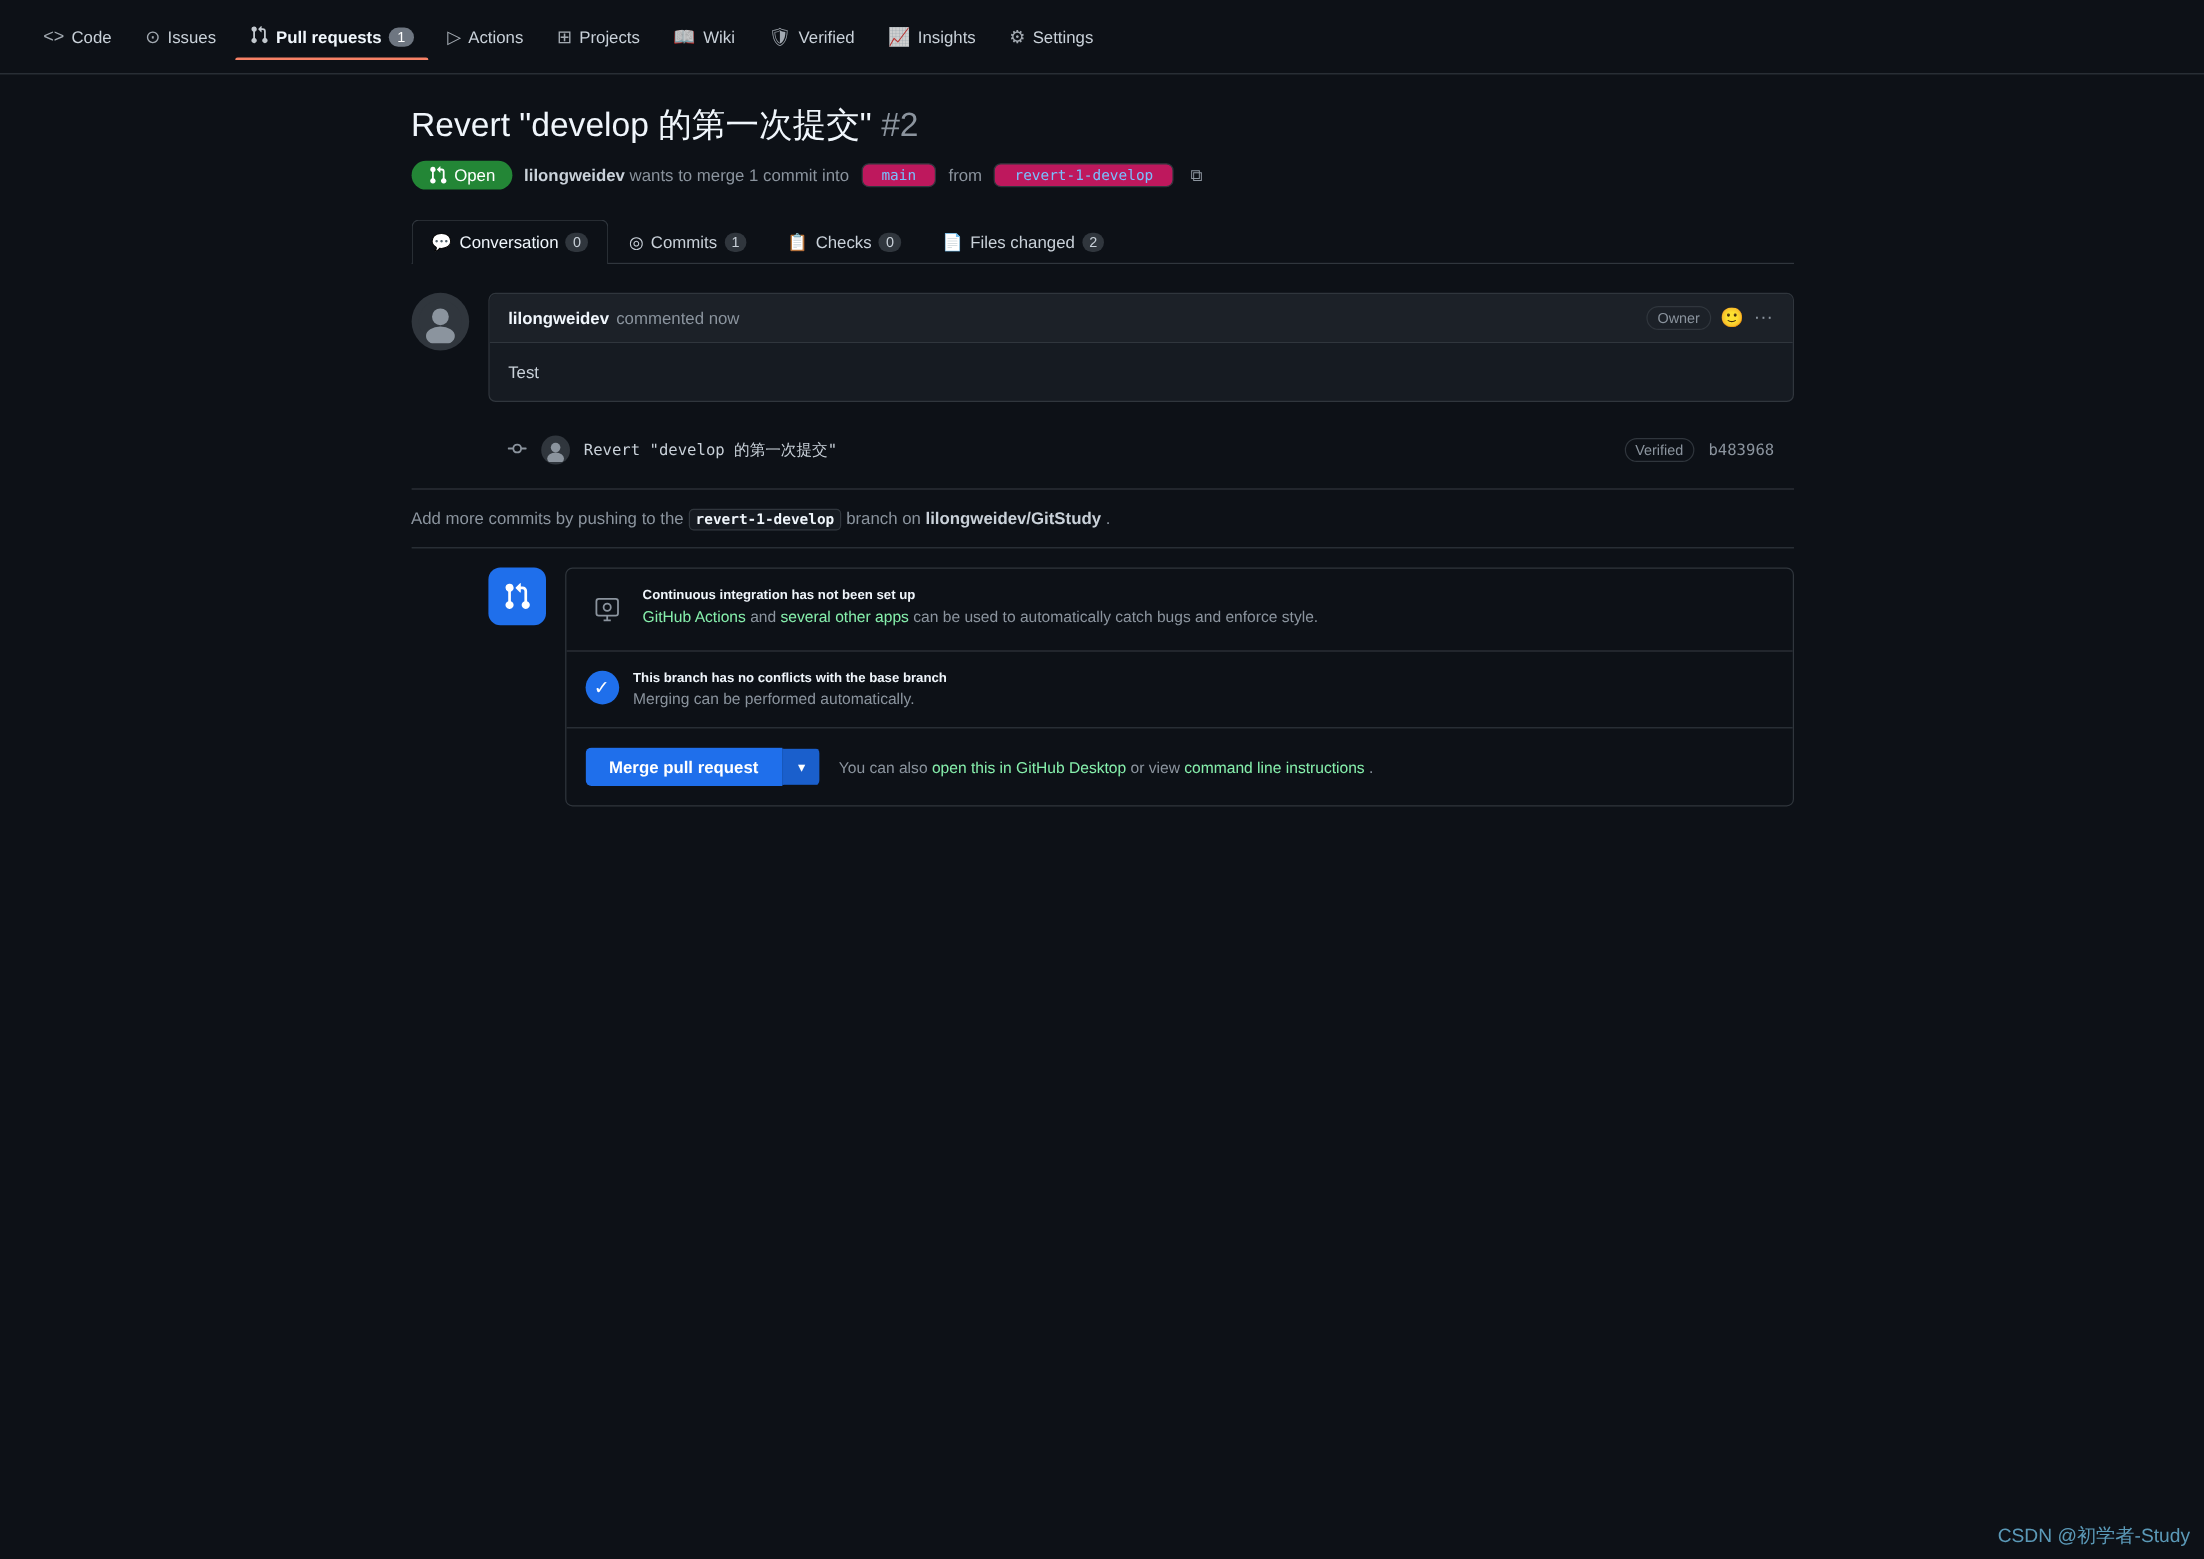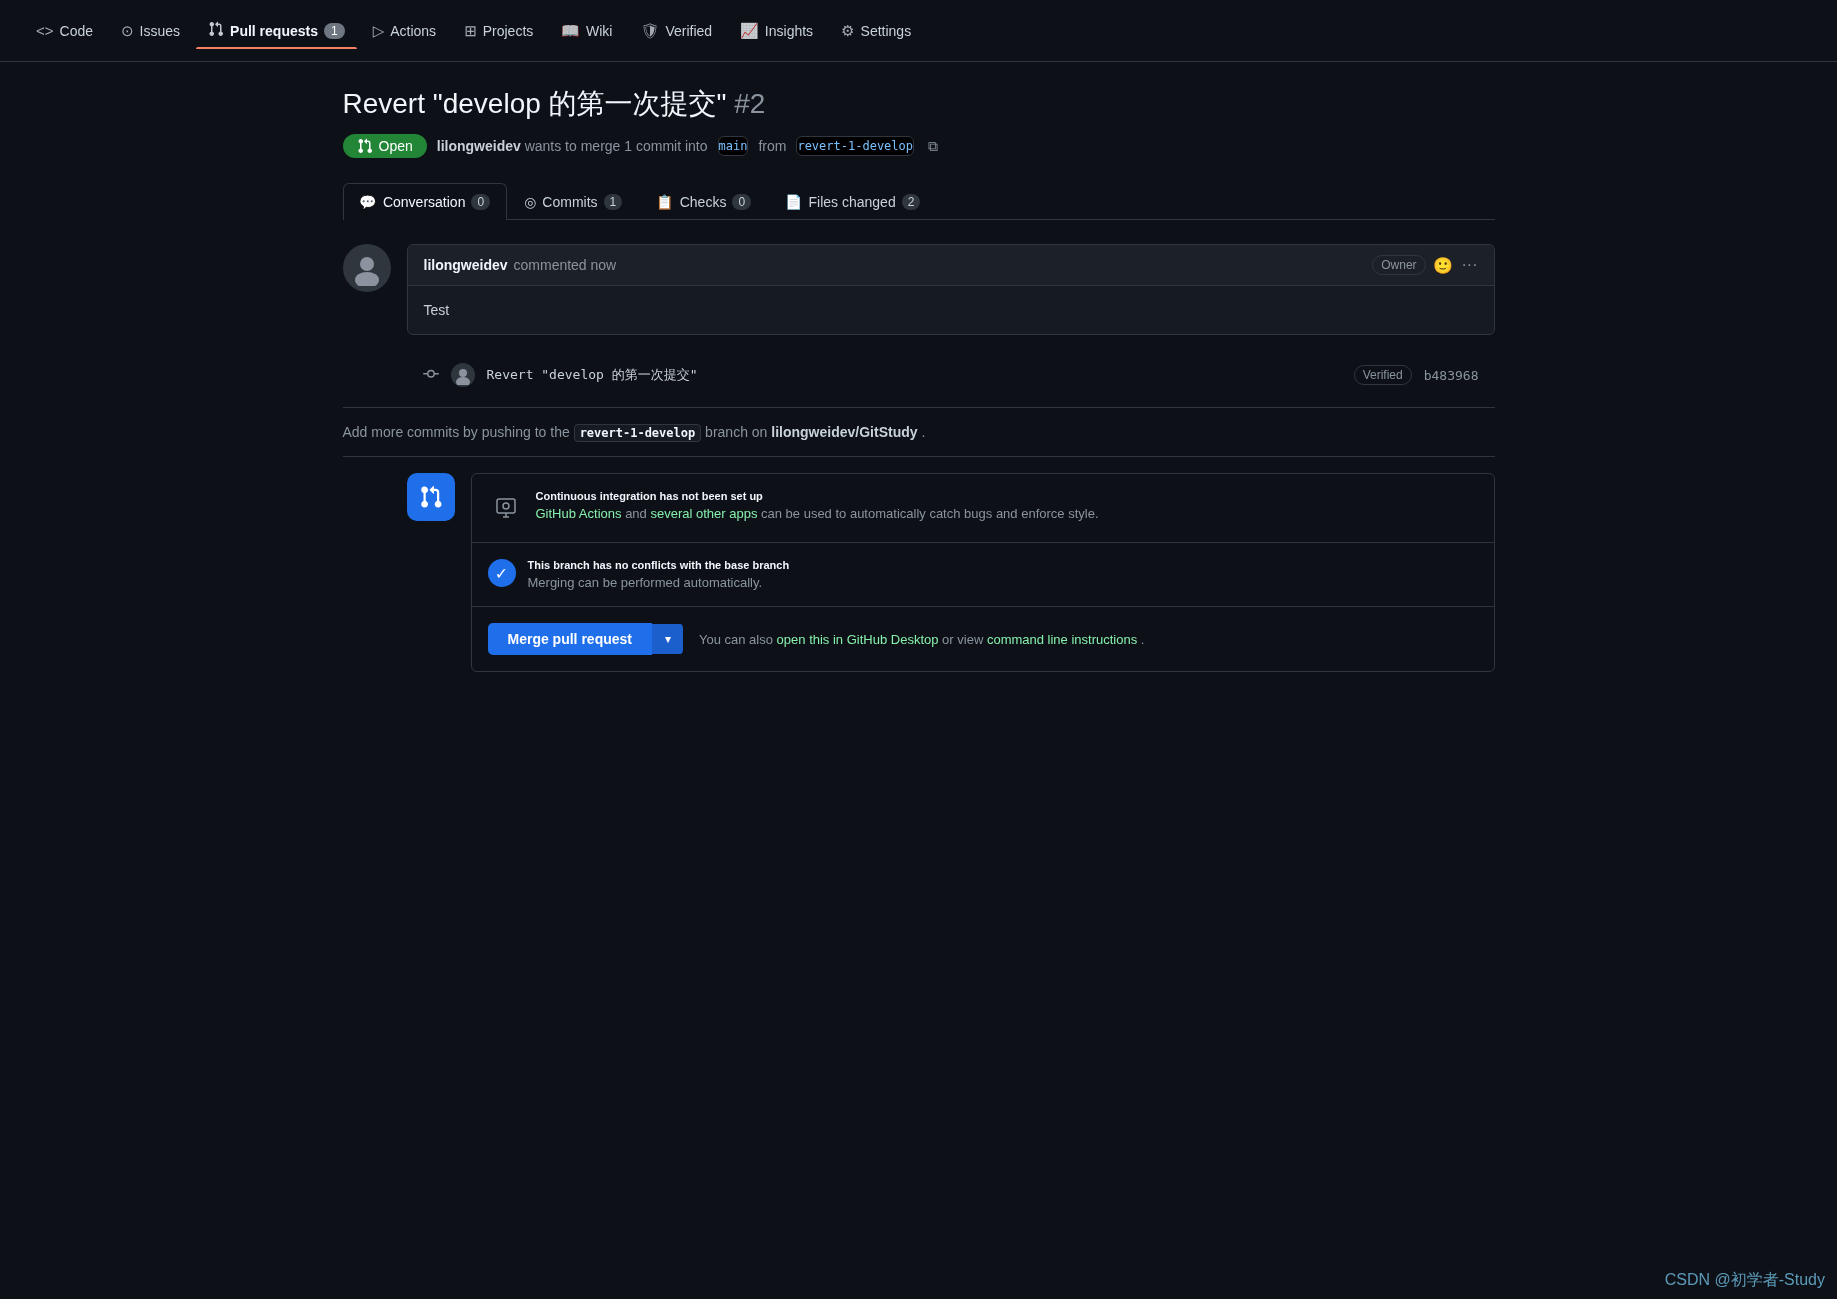--- a/index.html
+++ b/index.html
@@ -101,24 +101,24 @@
       padding: 4px 14px;
       font-size: 14px;
       font-weight: 500;
     }
     .pr-meta-text {
       color: #8b949e;
       font-size: 14px;
     }
     .pr-meta-text strong { color: #c9d1d9; }
     .branch-badge {
-      background: #000000;
+      background: #be185d;
       border: 1px solid #30363d;
       border-radius: 6px;
-      padding: 2px 0;
+      padding: 2px 16px;
       font-family: monospace;
       font-size: 12px;
       color: #79c0ff;
     }
     .copy-btn {
       background: transparent;
       border: none;
       color: #8b949e;
       cursor: pointer;
       padding: 2px 4px;

